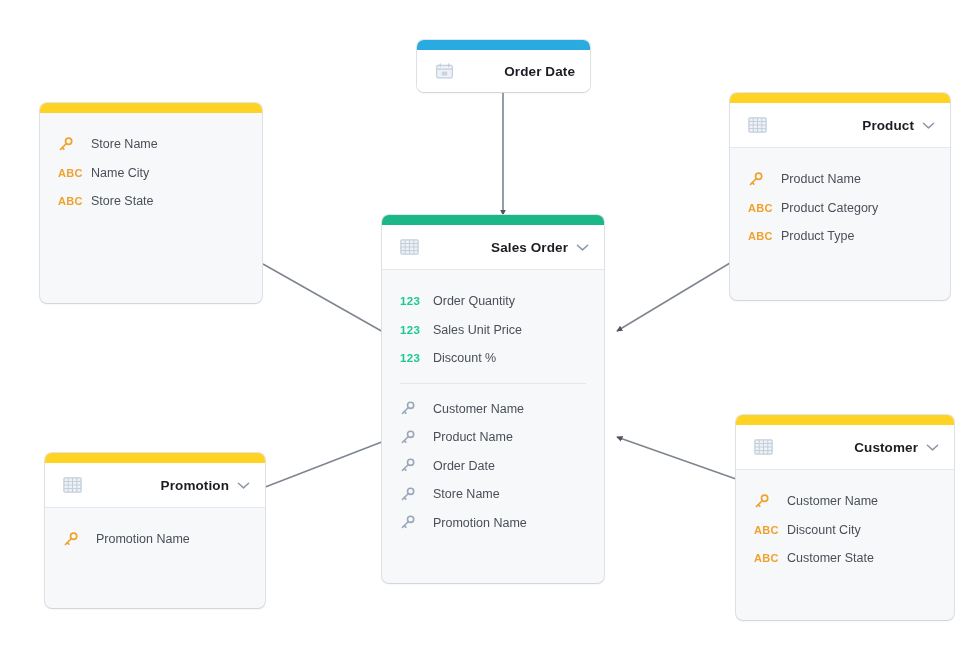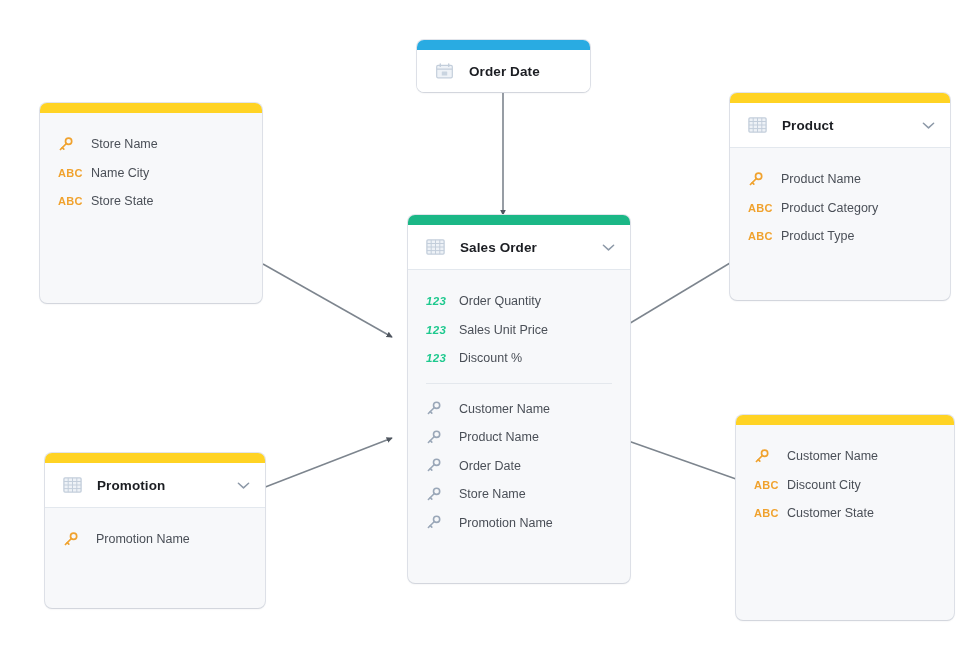--- a/index.html
+++ b/index.html
@@ -14,20 +14,21 @@
     overflow: hidden;
     font-family: "Liberation Sans", sans-serif;
     -webkit-font-smoothing: antialiased;
   }
 
   #canvas {
     position: absolute;
     inset: 0;
     width: 967px;
     height: 547px;
+    text-align: right;
   }
 
   #edges {
     position: absolute;
     left: 0;
     top: 0;
     width: 967px;
     height: 663px;
     z-index: 1;
     pointer-events: none;
@@ -100,21 +101,20 @@
     font-weight: bold;
     color: #f0a22e;
     letter-spacing: .3px;
     font-family: Liberation Sans, sans-serif;
   }
   .f-icon.num {
     font-size: 11.5px;
     font-weight: bold;
     color: #1ec98e;
     letter-spacing: .3px;
-    font-style: italic;
   }
   .f-label {
     font-size: 12.5px;
     color: #4a4f57;
     white-space: nowrap;
     margin-left: 3px;
   }
   .divider {
     height: 1px;
     background: #e4e8ed;
@@ -217,21 +217,21 @@
         <span class="f-icon abc">ABC</span>
         <span class="f-label">Product Category</span>
       </div>
       <div class="field-row">
         <span class="f-icon abc">ABC</span>
         <span class="f-label">Product Type</span>
       </div>
     </div>
   </div>
 
-  <div class="card" style="left:408px; top:215px; width:222px; height:368px;">
+  <div class="card" style="left:382px; top:215px; width:222px; height:368px;">
     <div class="card-bar" style="background:#1BB786"></div>
     <div class="card-head">
       <svg class="tbl-icon" viewBox="0 0 19 16" xmlns="http://www.w3.org/2000/svg">
         <rect x=".9" y=".9" width="17.2" height="14.2" rx="1.1" fill="#eef2f7" stroke="#c3cedb" stroke-width="1.3"></rect>
         <path d="M.9 4.5H18.1M.9 8H18.1M.9 11.6H18.1M5.2.9V15.1M9.5.9V15.1M13.8.9V15.1" stroke="#c3cedb" stroke-width="1"></path>
       </svg>
       <span class="card-title">Sales Order</span>
       <svg class="chev" viewBox="0 0 13 9" xmlns="http://www.w3.org/2000/svg">
         <path d="M1.4 2.2 L6.5 6.9 L11.6 2.2" fill="none" stroke="#8d99a8" stroke-width="1.5" stroke-linecap="round" stroke-linejoin="round"></path>
       </svg>
@@ -327,20 +327,30 @@
             <path d="M4.3 10.6 L5.8 12.1" stroke="#f0a22e" stroke-width="1.7" stroke-linecap="round"></path>
           </svg>
         </span>
         <span class="f-label">Promotion Name</span>
       </div>
     </div>
   </div>
 
   <div class="card" style="left:736px; top:415px; width:218px; height:205px;">
     <div class="card-bar" style="background:#FFD324"></div>
+    <div class="card-head">
+      <svg class="tbl-icon" viewBox="0 0 19 16" xmlns="http://www.w3.org/2000/svg">
+        <rect x=".9" y=".9" width="17.2" height="14.2" rx="1.1" fill="#eef2f7" stroke="#c3cedb" stroke-width="1.3"></rect>
+        <path d="M.9 4.5H18.1M.9 8H18.1M.9 11.6H18.1M5.2.9V15.1M9.5.9V15.1M13.8.9V15.1" stroke="#c3cedb" stroke-width="1"></path>
+      </svg>
+      <span class="card-title">Customer</span>
+      <svg class="chev" viewBox="0 0 13 9" xmlns="http://www.w3.org/2000/svg">
+        <path d="M1.4 2.2 L6.5 6.9 L11.6 2.2" fill="none" stroke="#8d99a8" stroke-width="1.5" stroke-linecap="round" stroke-linejoin="round"></path>
+      </svg>
+    </div>
     <div class="card-body">
       <div class="field-row">
         <span class="f-icon">
           <svg width="15" height="15" viewBox="0 0 15 15" xmlns="http://www.w3.org/2000/svg">
             <circle cx="10.6" cy="4.3" r="3.1" fill="none" stroke="#f0a22e" stroke-width="1.7"></circle>
             <path d="M8.4 6.5 L2.4 12.5" stroke="#f0a22e" stroke-width="1.7" stroke-linecap="round"></path>
             <path d="M4.3 10.6 L5.8 12.1" stroke="#f0a22e" stroke-width="1.7" stroke-linecap="round"></path>
           </svg>
         </span>
         <span class="f-label">Customer Name</span>

